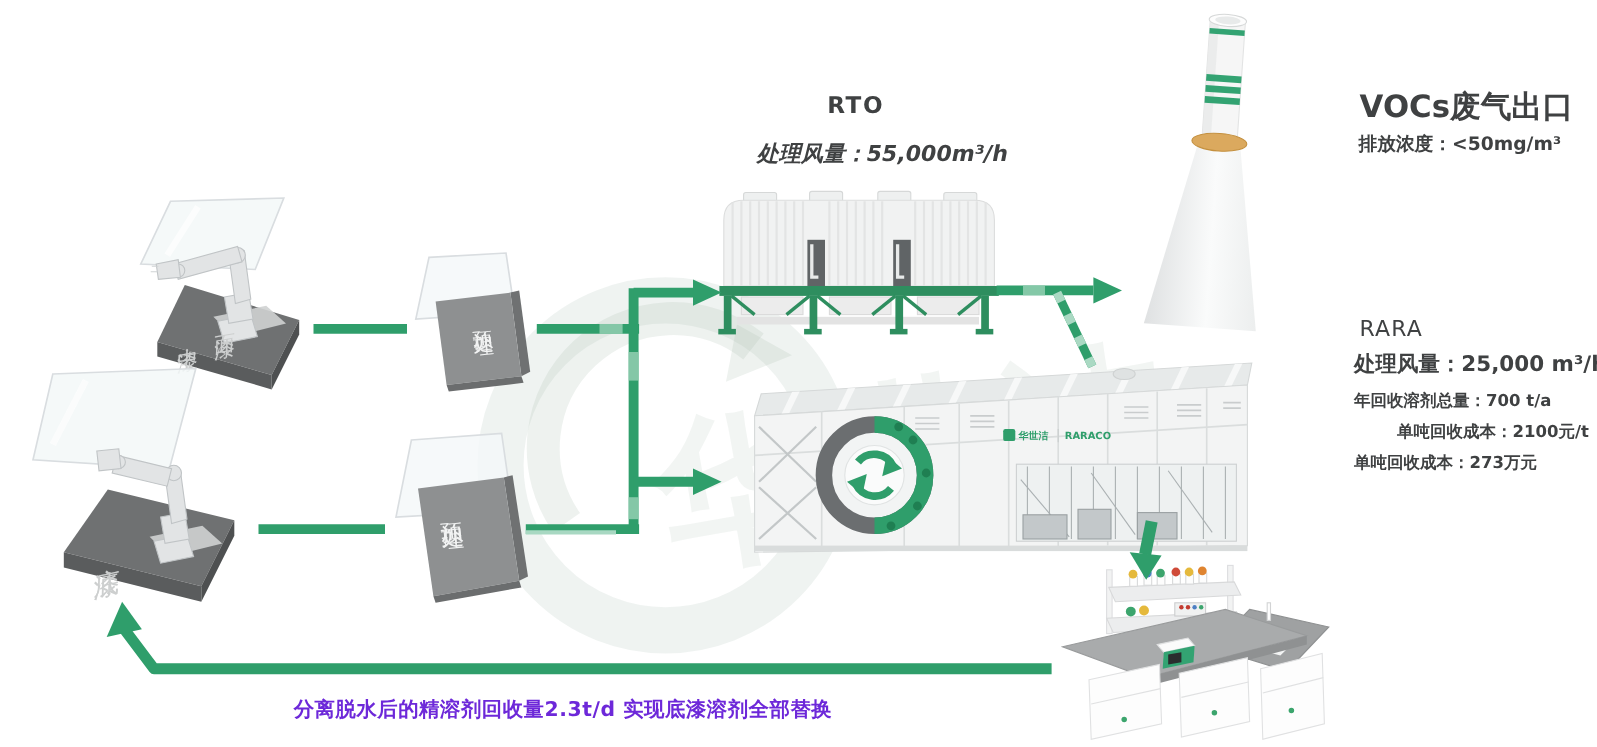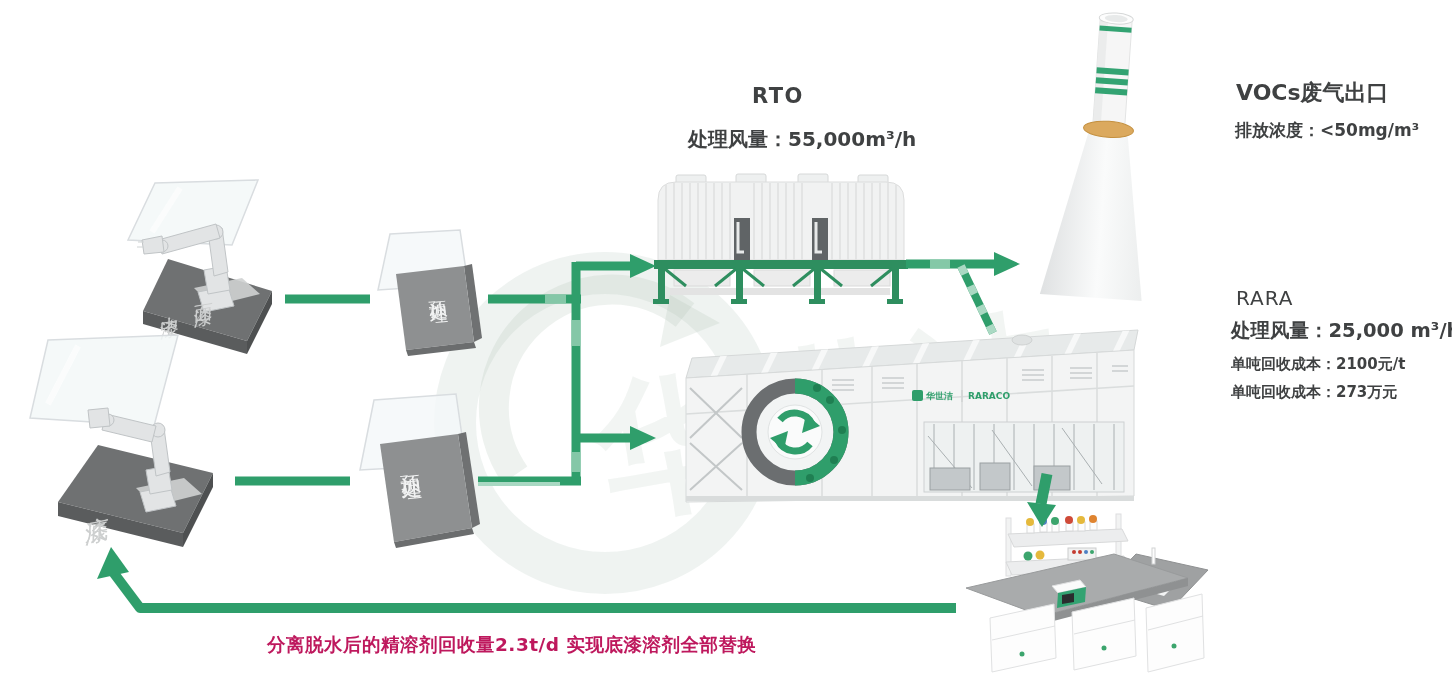--- a/index.html
+++ b/index.html
@@ -2,26 +2,26 @@
 <html><head>
 <meta charset="utf-8">
 <style>
   html,body{margin:0;padding:0;background:#fff;}
   .stage{position:relative;width:1452px;height:679px;background:#ffffff;overflow:hidden;
          font-family:"DejaVu Sans","Liberation Sans",sans-serif;color:#3f4142;}
   .abs{position:absolute;}
   .t{position:absolute;white-space:nowrap;}
   .rto-title{font-size:21px;font-weight:600;letter-spacing:1.5px;text-align:center;}
   .rto-sub{font-size:20px;font-weight:600;}
-  .vocs-title{font-size:22px;font-weight:600;}
+  .vocs-title{font-size:28px;font-weight:600;}
   .vocs-sub{font-size:17px;font-weight:700;}
   .rara-title{font-size:20px;font-weight:500;letter-spacing:1px;}
   .rara-air{font-size:19.5px;font-weight:700;}
   .rara-stat{font-size:15px;font-weight:600;line-height:28px;}
-  .footnote{font-size:18.5px;font-weight:700;color:#be185d;letter-spacing:.5px;}
+  .footnote{font-size:18.5px;font-weight:700;color:#6d28d9;letter-spacing:.5px;}
   .vtext{writing-mode:vertical-rl;text-orientation:upright;letter-spacing:3px;}
   .plat-label{color:#cdcfcf;font-weight:500;text-shadow:0 0 1px rgba(255,255,255,.25);}
   .pre-label{color:#f2f3f3;font-weight:500;}
   .wm{pointer-events:none;}
 </style>
 </head>
 <body>
 
 <div class="stage">
 
@@ -340,26 +340,27 @@
     <g stroke="#93cfb2" stroke-width="9" fill="none" opacity="0.85">
       <path d="M545,299 H566"></path>
         <path d="M576,320 V346"></path>
         <path d="M576,452 V472"></path>
         <path d="M930,264 H950"></path>
     </g>
     <path d="M478,484 H560" stroke="#a8d8c2" stroke-width="4" fill="none"></path>
   </svg>
 
   <div class="t rto-title" style="left:752px;top:84px;">RTO</div>
-  <div class="t rto-sub" style="left:688px;top:126px;">处理风量：55,000m³/h</div>
+  <div class="t rto-sub" style="left:688px;top:126px;font-style:italic;">处理风量：55,000m³/h</div>
 
   <div class="t vocs-title" style="left:1236px;top:78px;">VOCs废气出口</div>
   <div class="t vocs-sub" style="left:1235px;top:119px;">排放浓度：&lt;50mg/m³</div>
 
   <div class="t rara-title" style="left:1236px;top:286px;">RARA</div>
   <div class="t rara-air" style="left:1231px;top:317px;">处理风量：25,000 m³/h</div>
   <div class="abs" style="left:1231px;top:350px;">
-    <div class="rara-stat" style="white-space:nowrap;">单吨回收成本：2100元/t</div>
+    <div class="rara-stat" style="white-space:nowrap;">年回收溶剂总量：700 t/a</div>
+    <div class="rara-stat" style="white-space:nowrap;margin-left:39px;">单吨回收成本：2100元/t</div>
     <div class="rara-stat" style="white-space:nowrap;">单吨回收成本：273万元</div>
   </div>
 
   <div class="t footnote" style="left:267px;top:632px;">分离脱水后的精溶剂回收量2.3t/d 实现底漆溶剂全部替换</div>
 </div>
 
 </body></html>

